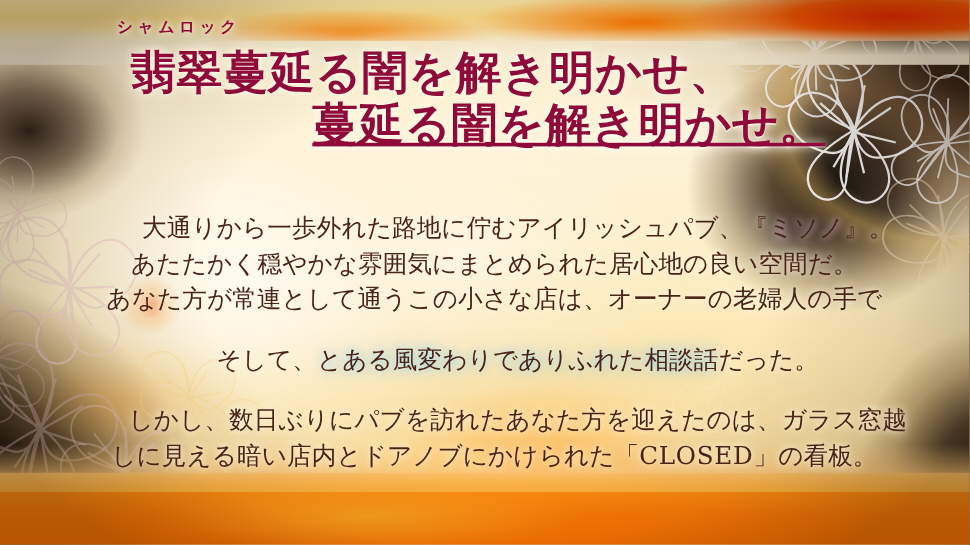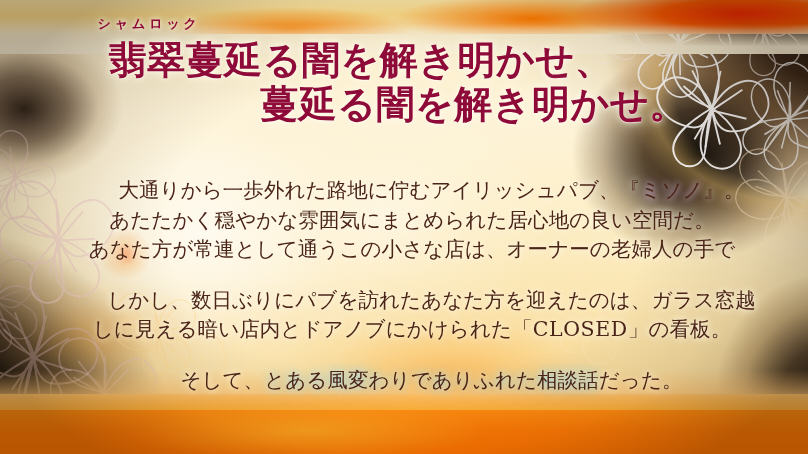--- a/index.html
+++ b/index.html
@@ -187,20 +187,21 @@
       0 0 7px rgba(255,252,238,.95),
       0 0 14px rgba(255,248,225,.80),
       0 1px 0 rgba(255,255,255,.55);
   }
   .title-l1{
     padding-right:86px;
   }
   .title-l2{
     padding-left:140px;
     margin-top:4px;
+    text-decoration:underline;
   }
   .ruby-wrap{
     display:inline-block;
     position:relative;
   }
   .ruby{
     position:absolute;
     left:50%;
     transform:translateX(-50%);
     top:-23px;
@@ -348,22 +349,22 @@
       <div class="title-line title-l2">蔓延る闇を解き明かせ。</div>
     </div>
 
     <div class="body-block" id="body-block">
         <div class="para">
           <span class="ln indent"><span>大通りから一歩外れた路地に佇むアイリッシュパブ、『</span><span class="hl-violet">ミソノ</span><span>』。</span></span>
           <span class="ln"><span>あたたかく穏やかな雰囲気にまとめられた居心地の良い空間だ。</span></span>
           <span class="ln"><span>あなた方が常連として通うこの小さな店は、オーナーの老婦人の手で</span></span>
         </div>
         <div class="para">
+          <span class="ln indent"><span>そして、</span><span class="hl-cyan">とある風変わりでありふれた相談話</span><span>だった。</span></span>
+        </div>
+        <div class="para">
           <span class="ln indent"><span>しかし、数日ぶりにパブを訪れたあなた方を迎えたのは、ガラス窓越</span></span>
           <span class="ln"><span>しに見える暗い店内とドアノブにかけられた「</span><span class="latin">CLOSED</span><span>」の看板。</span></span>
         </div>
-        <div class="para">
-          <span class="ln indent"><span>そして、</span><span class="hl-cyan">とある風変わりでありふれた相談話</span><span>だった。</span></span>
-        </div>
       </div>
 
   </div>
 </div>
 
 </body></html>

